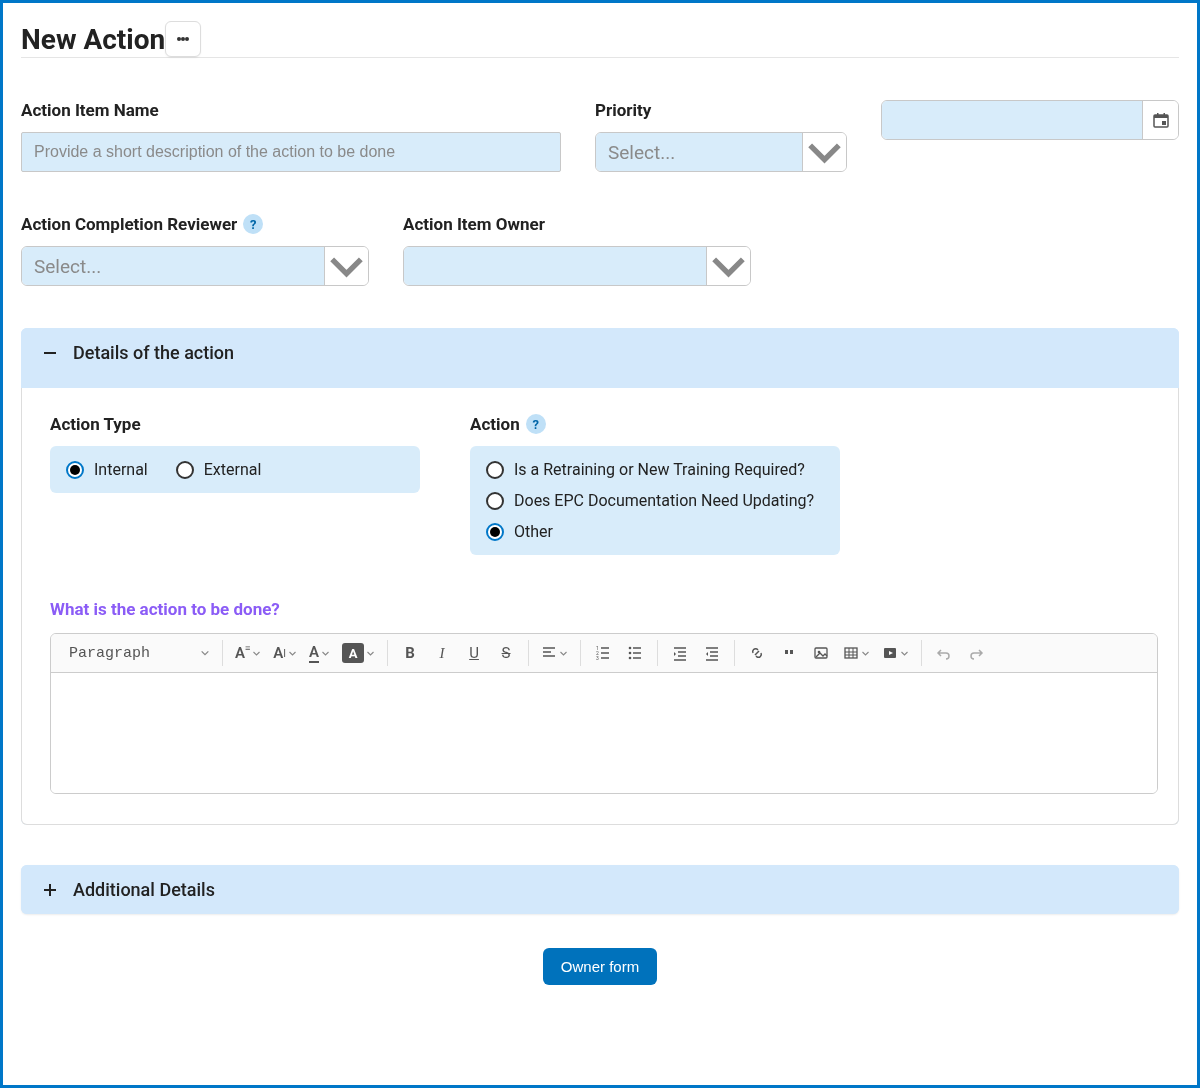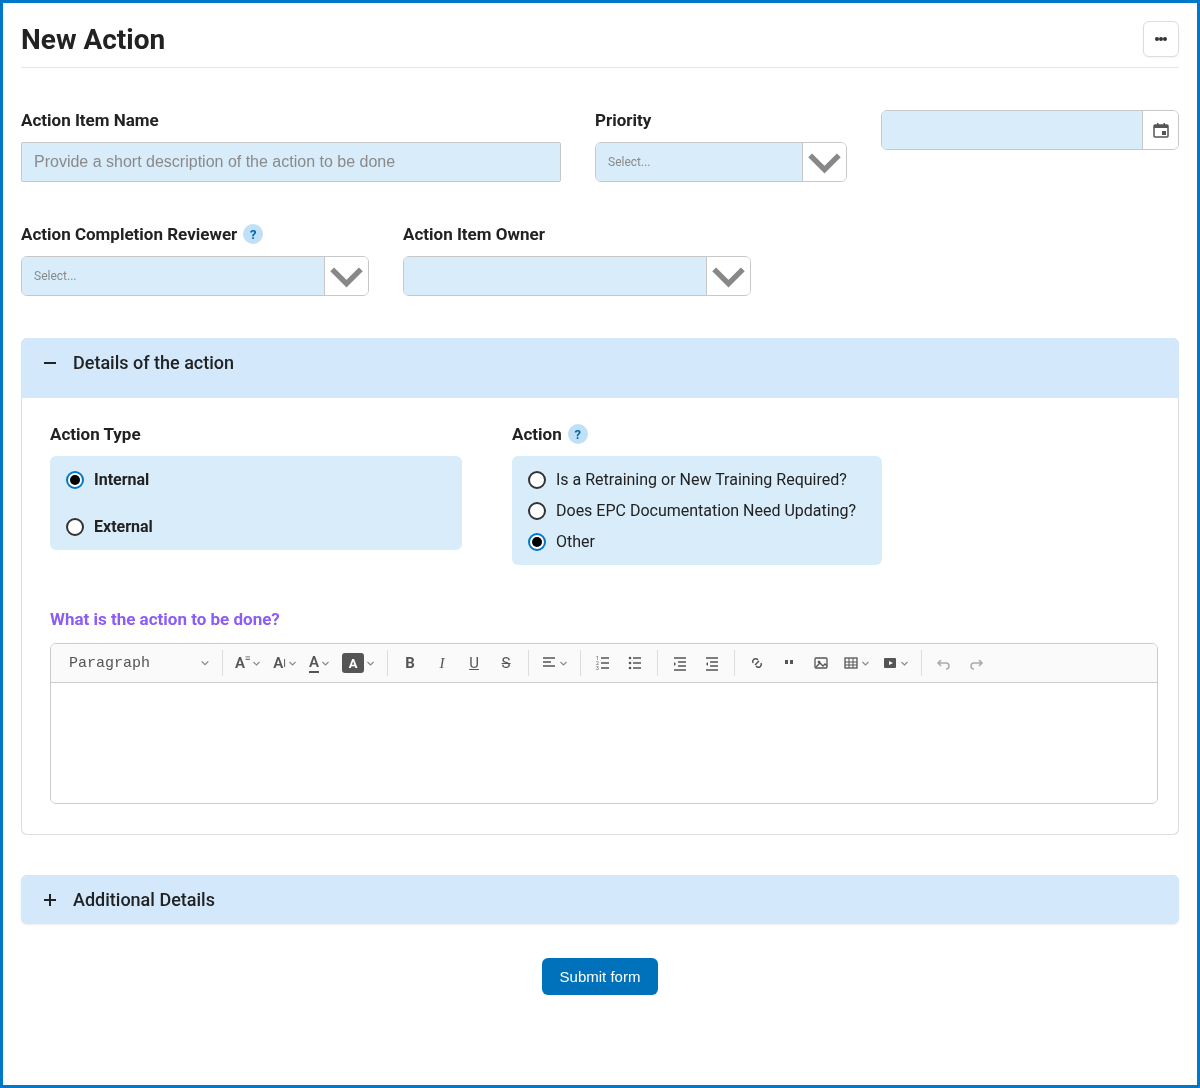--- a/index.html
+++ b/index.html
@@ -1,40 +1,40 @@
 <!DOCTYPE html>
 <html><head>
 <meta charset="utf-8">
 <style>
 * { box-sizing: border-box; margin: 0; padding: 0; }
 body { font-family: -apple-system, BlinkMacSystemFont, "Segoe UI", Roboto, Arial, sans-serif; background: #fff; }
 .outer { width: 1200px; height: 1088px; border: 3px solid #0077c8; padding: 18px 18px 20px 18px; position: relative; }
-.header { display: flex; justify-content: space-between; align-items: center; border-bottom: 1px solid #e5e5e5; padding-bottom: 10px; margin-bottom: 42px; }
+.header { display: flex; align-items: center; border-bottom: 1px solid #e5e5e5; margin-bottom: 42px; }
 .header h1 { font-size: 28px; font-weight: 700; color: #222; }
 .kebab-btn { width: 36px; height: 36px; border: 1px solid #ddd; border-radius: 6px; background: #fff; display: flex; align-items: center; justify-content: center; cursor: pointer; box-shadow: 0 1px 2px rgba(0,0,0,0.05); }
 .kebab-btn span { width: 4px; height: 4px; background: #333; border-radius: 50%; display: block; margin: 1.5px 0; }
 .row { display: flex; gap: 34px; margin-bottom: 42px; }
 .field { display: flex; flex-direction: column; }
 .field-label { font-size: 17px; font-weight: 700; color: #222; margin-bottom: 12px; display: flex; align-items: center; gap: 6px; }
 .help-badge { width: 20px; height: 20px; background: #bfe0f7; border-radius: 50%; display: inline-flex; align-items: center; justify-content: center; font-size: 13px; font-weight: 700; color: #0066a8; }
 .text-input { height: 40px; border: 1px solid #c8c8c8; border-radius: 2px; padding: 0 12px; background: #d8ecfa; font-size: 16px; color: #333; }
 .text-input::placeholder { color: #8a8a8a; }
 .select-wrap { display: flex; height: 40px; border: 1px solid #c8c8c8; border-radius: 6px; overflow: hidden; }
-.select-body { flex: 1; background: #d8ecfa; padding: 0 12px; display: flex; align-items: center; color: #8a8a8a; font-size: 12px; }
+.select-body { flex: 1; background: #d8ecfa; padding: 0 12px; display: flex; align-items: center; color: #8a8a8a; font-size: 19px; }
 .select-arrow { width: 44px; background: #fff; display: flex; align-items: center; justify-content: center; border-left: 1px solid #c8c8c8; }
 .date-wrap { display: flex; height: 40px; border: 1px solid #c8c8c8; border-radius: 6px; overflow: hidden; }
 .date-body { flex: 1; background: #d8ecfa; }
 .date-icon { width: 36px; background: #fff; display: flex; align-items: center; justify-content: center; border-left: 1px solid #c8c8c8; }
 .section { background: #d3e8fb; border-radius: 6px; margin-bottom: 40px; }
 .section-header { display: flex; align-items: center; gap: 14px; padding: 14px 20px; cursor: pointer; font-size: 18px; font-weight: 500; color: #222; background: #d3e8fb; border-radius: 6px; }
 .section-icon { width: 18px; height: 18px; display: flex; align-items: center; justify-content: center; }
 .section-body { background: #fff; border: 1px solid #ddd; border-top: none; border-radius: 0 0 6px 6px; padding: 26px 20px 30px 28px; margin-top: 11px; }
 .inner-row { display: flex; gap: 50px; margin-bottom: 44px; }
 .radio-group { background: #d8ecfa; border-radius: 6px; padding: 14px 16px; display: flex; flex-direction: column; gap: 12px; }
-.radio-group.horiz { flex-direction: column; gap: 28px; width: 412px; font-weight: bold; }
+.radio-group.horiz { flex-direction: row; gap: 28px; width: 370px; }
 .radio-item { display: flex; align-items: center; gap: 10px; cursor: pointer; }
 .radio-circle { width: 18px; height: 18px; border: 2px solid #333; border-radius: 50%; display: flex; align-items: center; justify-content: center; background: #fff; flex-shrink: 0; }
 .radio-circle.checked { border-color: #0077c8; }
 .radio-circle.checked::after { content: ""; width: 10px; height: 10px; background: #000; border-radius: 50%; }
 .radio-label { font-size: 16px; color: #222; }
 .editor-label { font-size: 17px; font-weight: 700; color: #8b5cf6; margin-bottom: 14px; }
 .editor { border: 1px solid #ccc; border-radius: 6px; overflow: hidden; }
 .toolbar { display: flex; align-items: center; border-bottom: 1px solid #ccc; background: #fafafa; padding: 4px 8px; gap: 0; flex-wrap: nowrap; }
 .tb-group { display: flex; align-items: center; padding: 0 6px; gap: 4px; }
 .tb-sep { width: 1px; height: 26px; background: #ddd; margin: 0 2px; }
@@ -321,15 +321,15 @@
         <svg width="16" height="16" viewBox="0 0 16 16">
             <rect x="2" y="7" width="12" height="2" fill="#222"></rect>
             <rect x="7" y="2" width="2" height="12" fill="#222"></rect>
           </svg>
       </div>
       <span>Additional Details</span>
     </div>
   </div>
 
   <div class="submit-row">
-    <button class="submit-btn">Submit form</button>
+    <button class="submit-btn">Owner form</button>
   </div>
 </div>
 
 </body></html>

